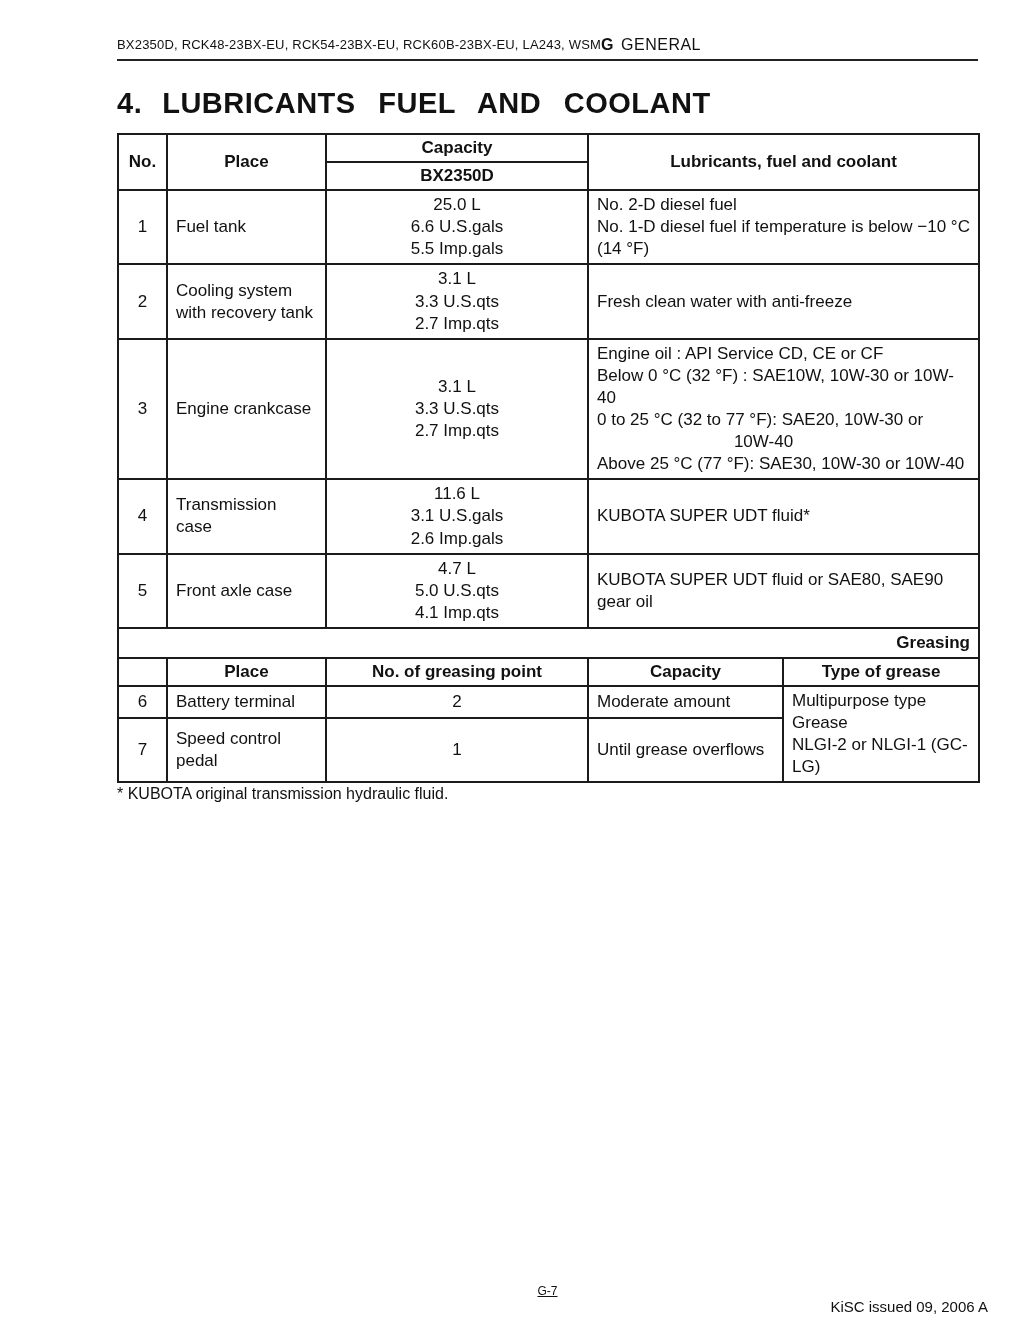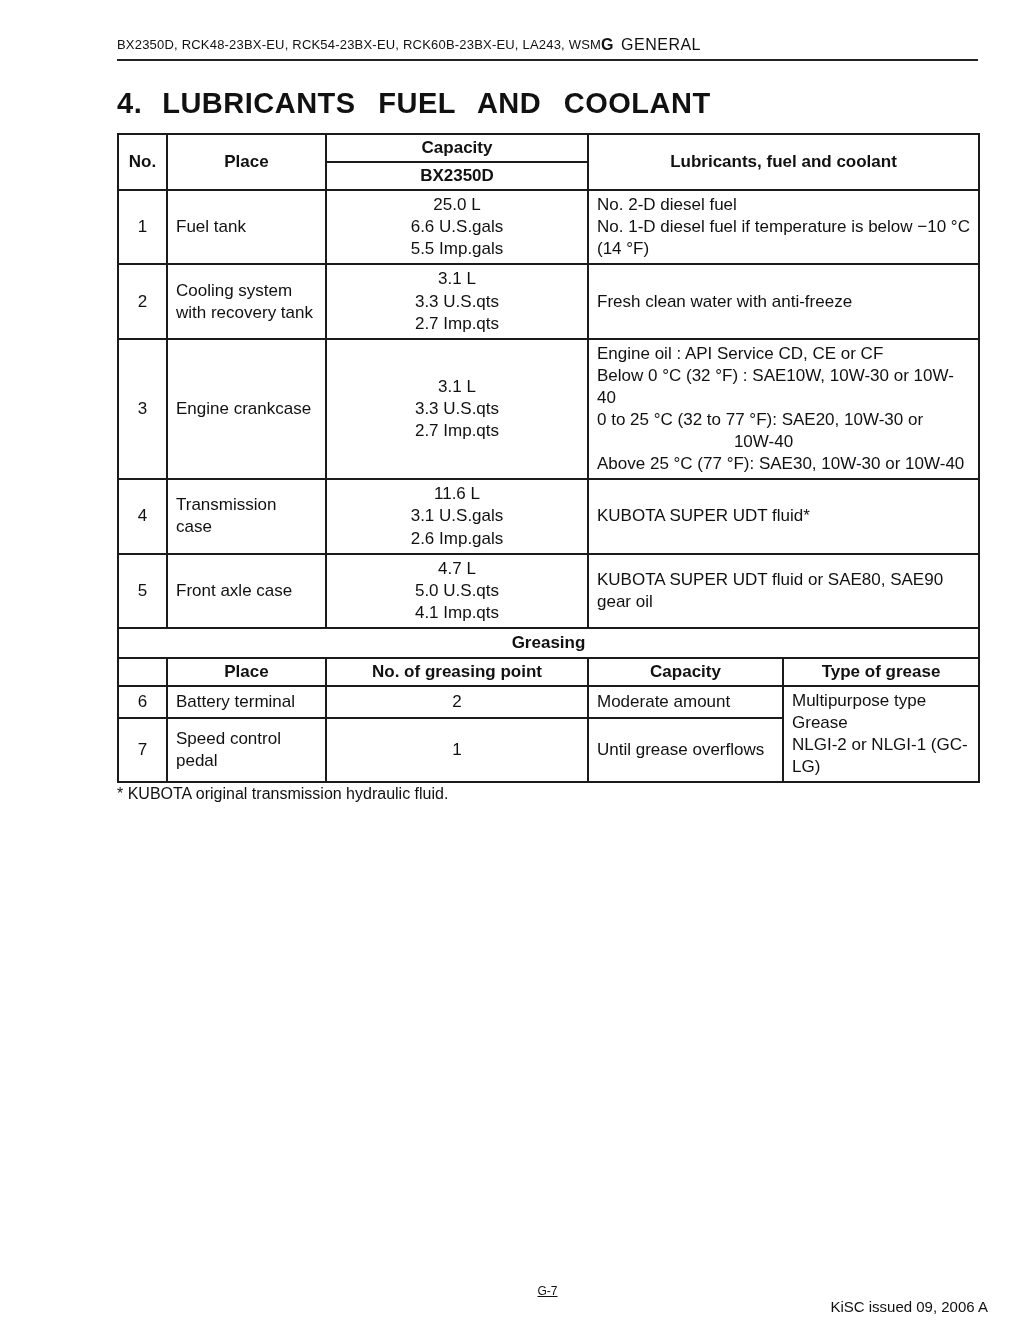--- a/index.html
+++ b/index.html
@@ -75,21 +75,21 @@
   tr.h-hdr  > th { height: 26px; }
   tr.h-r1   > td { height: 70px; }
   tr.h-r2   > td { height: 67px; }
   tr.h-r3   > td { height: 110px; }
   tr.h-r4   > td { height: 67px; }
   tr.h-r5   > td { height: 68px; }
   tr.h-gt   > td { height: 26px; }
   tr.h-ghdr > th, tr.h-ghdr > td { height: 28px; }
   tr.h-r6   > td { height: 28px; }
   tr.h-r7   > td { height: 62px; }
-  .greasing-title { font-weight: bold; text-align: center; }
+  .greasing-title { font-weight: bold; text-align: right; }
   
   .footnote {
     margin-top: 2px;
     font-size: 16px;
   }
   
   .footer {
     position: absolute;
     left: 117px;
     top: 1272px;

